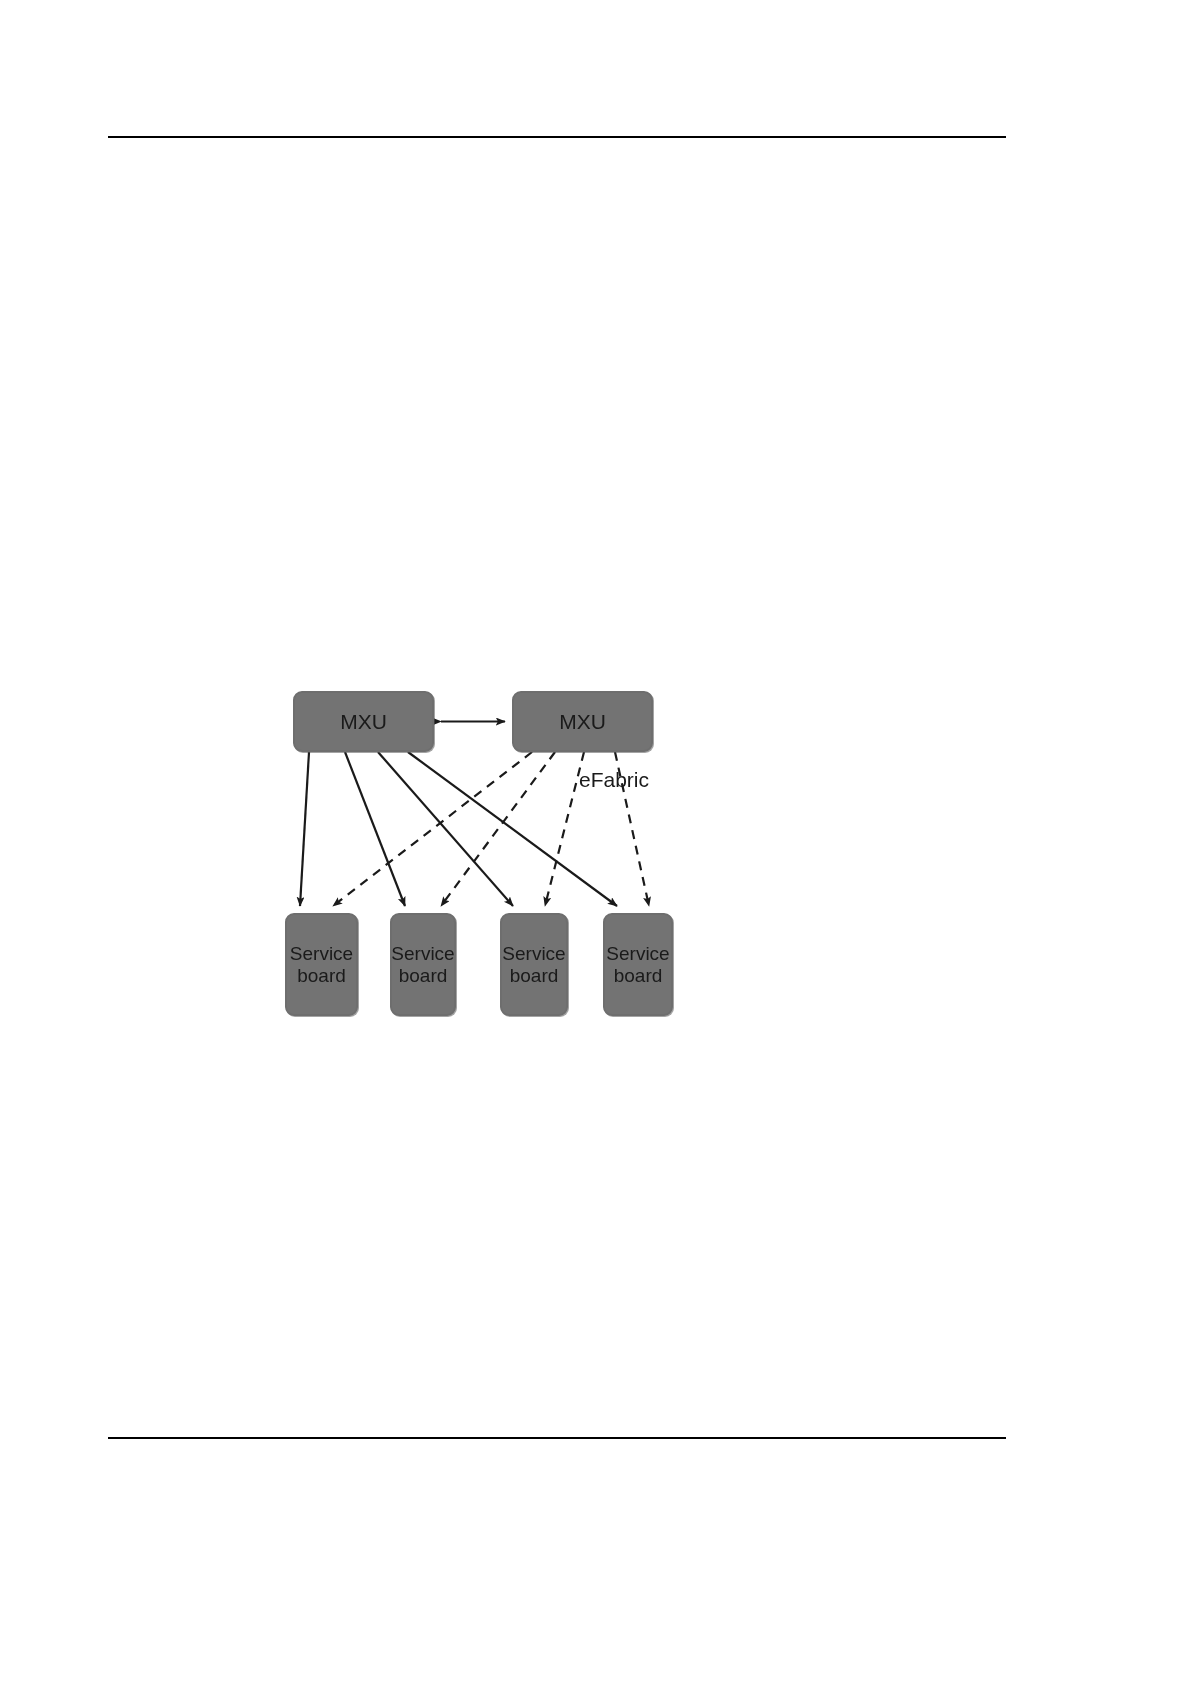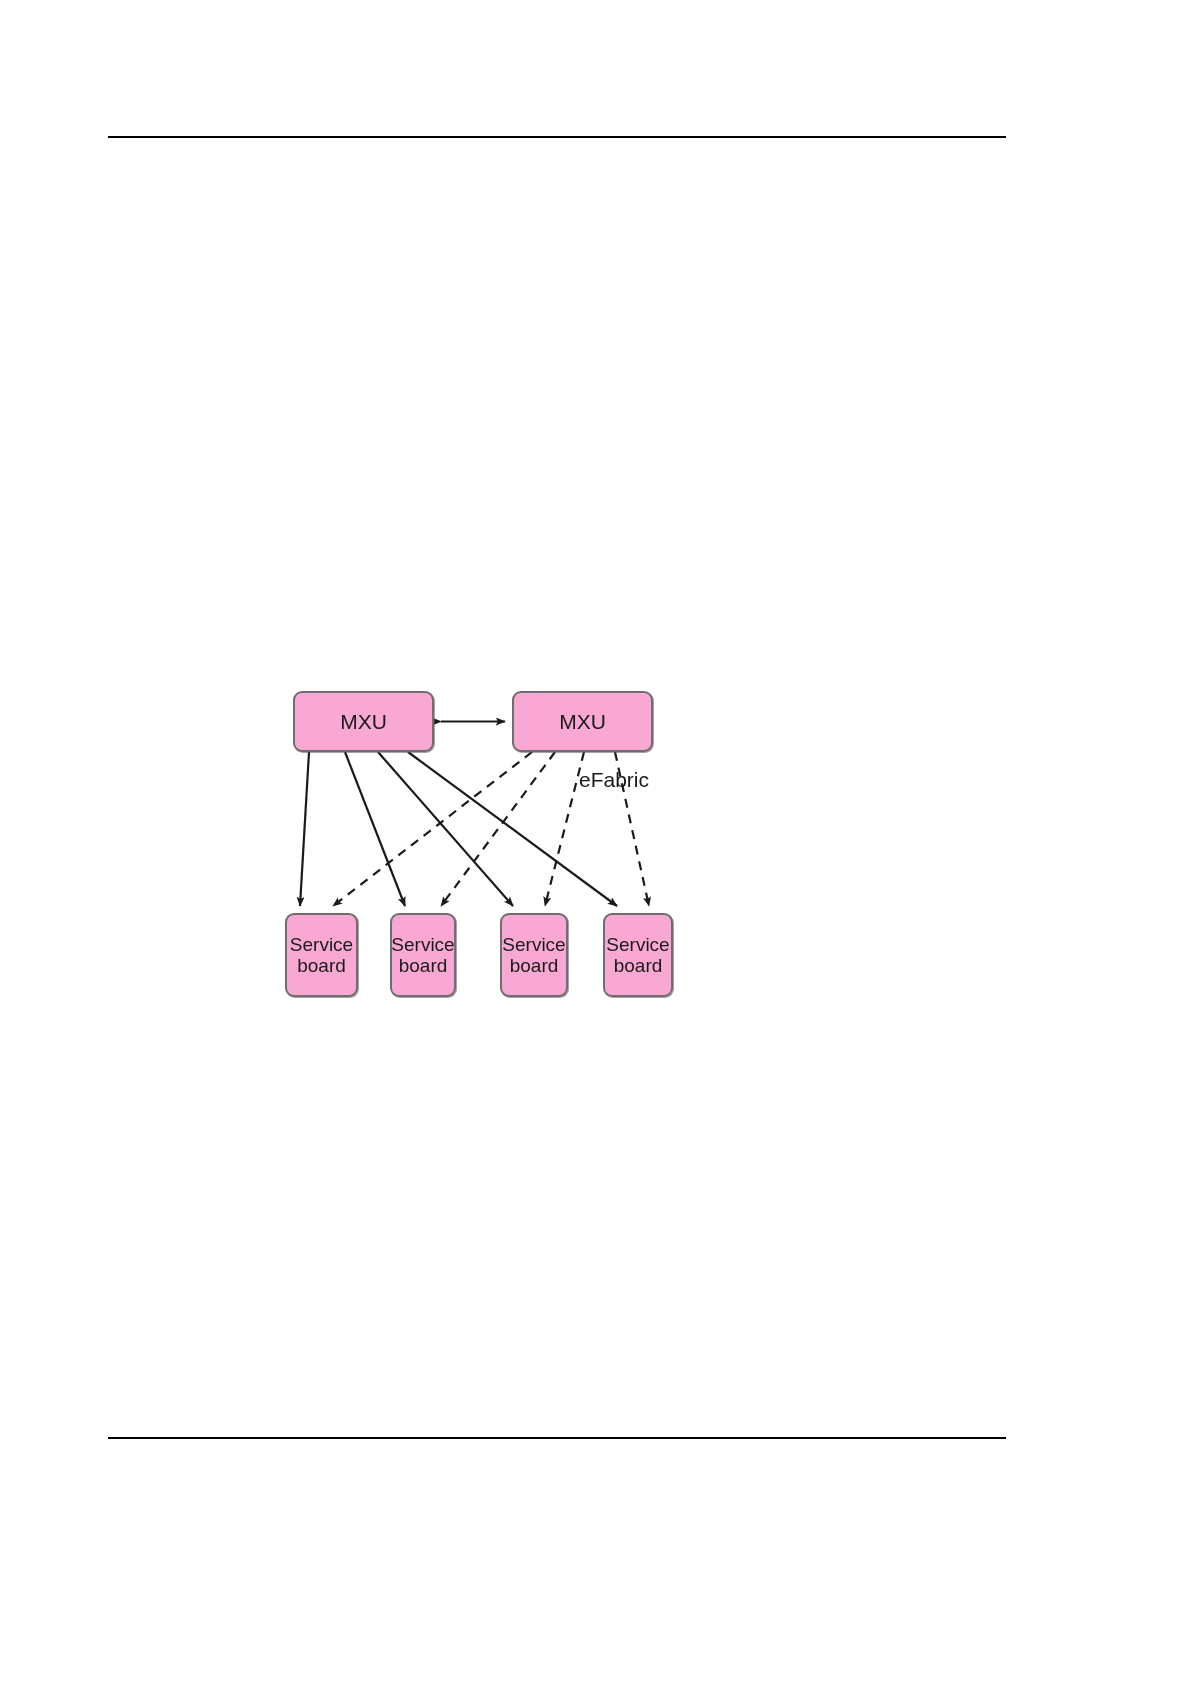--- a/index.html
+++ b/index.html
@@ -43,40 +43,40 @@
     position: absolute;
     left: 0;
     top: 0;
     overflow: visible;
   }
 
   
   .node {
     position: absolute;
     box-sizing: border-box;
-    background: #f9a8d4;
+    background: #737373;
     border: 2px solid #6e6e6e;
     border-radius: 9px;
     display: flex;
     flex-direction: column;
     align-items: center;
     justify-content: center;
     color: #1a1a1a;
     text-align: center;
     line-height: 1.12;
     box-shadow: 1px 1px 0 rgba(90,90,90,0.55);
   }
   .node.mxu {
     width: 141px;
     height: 61px;
     font-size: 21px;
   }
   .node.board {
     font-size: 19px;
-    height: 84px;
+    height: 103px;
   }
   .node .line { display: block; white-space: nowrap; }
 
   .caption {
     position: absolute;
     font-size: 21px;
     color: #1a1a1a;
     white-space: nowrap;
   }
 </style>

